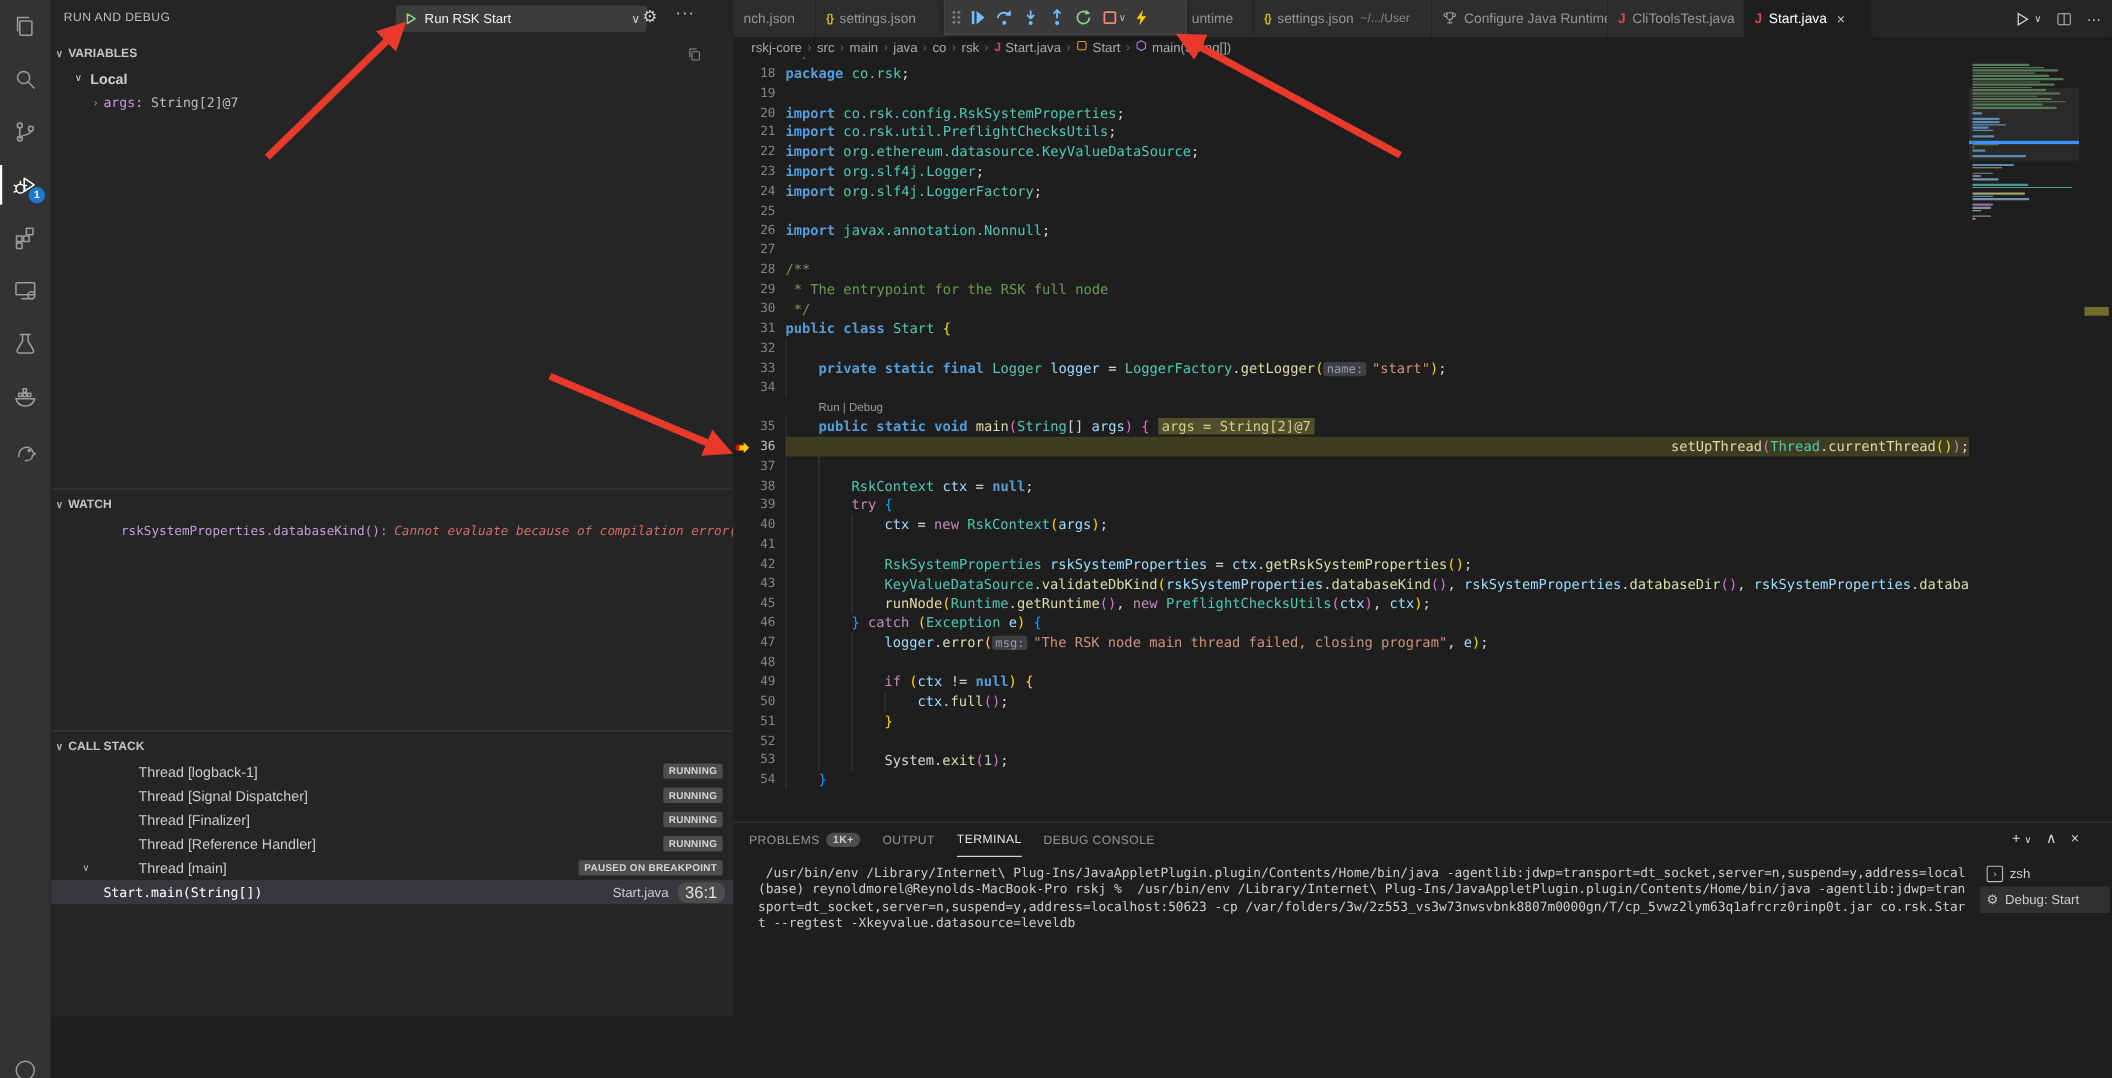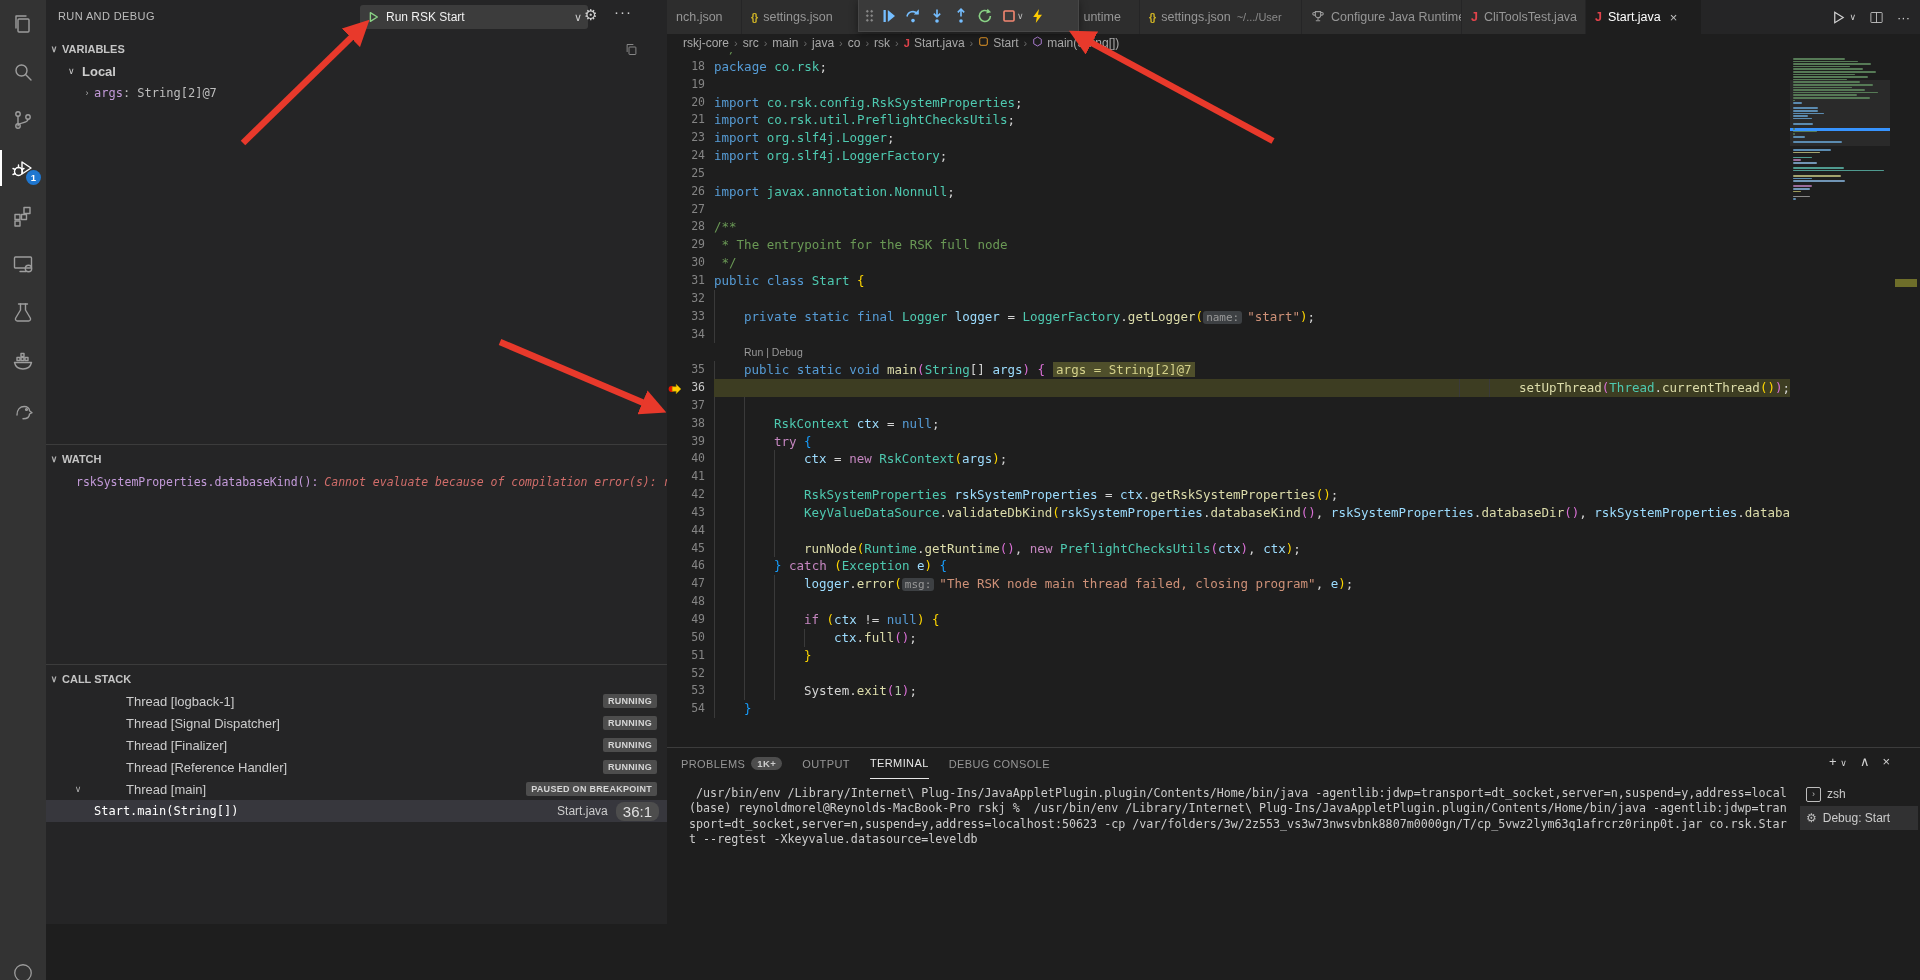--- a/index.html
+++ b/index.html
@@ -31,21 +31,21 @@
   #sb-copyicon svg{width:15px;height:15px;fill:none;stroke:currentColor;stroke-width:1.3;}
   .sec-head{position:absolute;left:0;width:100%;height:22px;display:flex;align-items:center;font-size:11px;font-weight:700;color:#c5c5c5;cursor:pointer;}
   .sec-head .tw{width:16px;text-align:center;font-size:9px;color:#b0b0b0;}
   .sb-divider{position:absolute;left:0;width:100%;border-top:1px solid #3c3c3c;}
   .sb-row{position:absolute;left:0;width:100%;height:22px;display:flex;align-items:center;font-size:13px;color:#cccccc;cursor:pointer;}
   #var-local{font-weight:700;}
   #var-args .tw2{width:14px;font-size:9px;color:#b0b0b0;text-align:center;}
   #var-args .vname{color:#c39ad9;font-family:"DejaVu Sans Mono",monospace;font-size:12px;}
   #var-args .vval{color:#bdbdbd;font-family:"DejaVu Sans Mono",monospace;font-size:12px;}
   #watch-item{font-family:"DejaVu Sans Mono",monospace;font-size:11.5px;white-space:nowrap;overflow:hidden;}
-  #watch-item .wexpr{color:#c39ad9;}
+  #watch-item .wexpr{color:#c39ad9;margin-left:34px;}
   #watch-item .werr{color:#d16d6a;font-style:italic;margin-left:6px;}
   .cs-row .cs-label{margin-left:40px;flex:1;white-space:nowrap;overflow:hidden;}
   .cs-row .tw{width:16px;margin-left:24px;font-size:9px;color:#b0b0b0;text-align:center;}
   .cs-badge{margin-right:10px;background:#4d4d4d;color:#d6d6d6;font-size:9px;font-weight:700;letter-spacing:.3px;
             padding:2px 5px;border-radius:2px;white-space:nowrap;}
   #cs-frame{background:#37373d;color:#ffffff;}
   #cs-frame .frame-label{margin-left:48px;flex:1;font-family:"DejaVu Sans Mono",monospace;font-size:12px;}
   #cs-frame .frame-file{color:#cccccc;font-size:12px;margin-right:8px;}
   #cs-frame .frame-pos{background:#4d4d4d;border-radius:8px;padding:1px 7px;font-size:15px;color:#e0e0e0;margin-right:8px;}
 
@@ -87,21 +87,21 @@
   #code{position:absolute;left:0;top:52px;width:1123px;height:695px;overflow:hidden;
         font-family:"DejaVu Sans Mono",monospace;font-size:12.5px;line-height:17.85px;}
   .crow{position:relative;height:17.85px;display:flex;white-space:pre;}
   .crow .bp{width:16px;flex:none;}
   .crow .num{width:22px;flex:none;text-align:right;color:#858585;font-size:11.5px;cursor:pointer;}
   .crow .gsp{width:9px;flex:none;}
   .crow .txt{flex:1;overflow:hidden;}
   .crow.cur .txt{background:rgba(255,255,64,0.14);text-align:right;}
   .crow.cur .num{color:#c6c6c6;}
   .iu{display:inline-block;width:30px;height:17.85px;vertical-align:top;box-shadow:inset 1px 0 0 #3a3a3a;}
-  .tk-k{color:#569CD6;} .tk-c{color:#C586C0;} .tk-t{color:#4EC9B0;} .tk-m{color:#DCDCAA;}
+  .tk-k{color:#569CD6;font-weight:bold;} .tk-c{color:#C586C0;} .tk-t{color:#4EC9B0;} .tk-m{color:#DCDCAA;}
   .tk-v{color:#9CDCFE;} .tk-s{color:#CE9178;} .tk-num{color:#B5CEA8;} .tk-p{color:#D4D4D4;}
   .tk-cm{color:#6A9955;} .tk-y{color:#FFD700;} .tk-pu{color:#DA70D6;} .tk-b{color:#179FFF;}
   .tk-ih{background:#3d4043;color:#999999;border-radius:3px;padding:0 3px;font-size:11px;margin-right:5px;}
   .tk-dv{background:rgba(255,255,90,0.22);color:#d3d08a;margin-left:8px;padding:0 3px;}
   .tk-lens{color:#999999;font-size:10.5px;font-family:"Liberation Sans",sans-serif;}
   #cur-gutter-icon{position:absolute;left:1px;top:3px;}
 
   
   #minimap{position:absolute;left:1123px;top:52px;width:100px;height:695px;cursor:pointer;}
   .mm-bar{position:absolute;height:1.7px;border-radius:1px;}
@@ -430,20 +430,21 @@
             </svg></span>
           <span>main(String[])</span>
         </span>
       </div>
     <div id="code" style="padding-top: 0px;">
         <div class="crow" style="margin-top: -12px;"><span class="bp"></span><span class="num">17</span><span class="gsp"></span><span class="txt"><span class="tk-cm"> */</span></span></div>
         <div class="crow"><span class="bp"></span><span class="num">18</span><span class="gsp"></span><span class="txt"><span class="tk-k">package </span><span class="tk-t">co.rsk</span><span class="tk-p">;</span></span></div>
         <div class="crow"><span class="bp"></span><span class="num">19</span><span class="gsp"></span><span class="txt"></span></div>
         <div class="crow"><span class="bp"></span><span class="num">20</span><span class="gsp"></span><span class="txt"><span class="tk-k">import </span><span class="tk-t">co.rsk.config.RskSystemProperties</span><span class="tk-p">;</span></span></div>
         <div class="crow"><span class="bp"></span><span class="num">21</span><span class="gsp"></span><span class="txt"><span class="tk-k">import </span><span class="tk-t">co.rsk.util.PreflightChecksUtils</span><span class="tk-p">;</span></span></div>
+        <div class="crow"><span class="bp"></span><span class="num">22</span><span class="gsp"></span><span class="txt"><span class="tk-k">import </span><span class="tk-t">org.ethereum.datasource.KeyValueDataSource</span><span class="tk-p">;</span></span></div>
         <div class="crow"><span class="bp"></span><span class="num">23</span><span class="gsp"></span><span class="txt"><span class="tk-k">import </span><span class="tk-t">org.slf4j.Logger</span><span class="tk-p">;</span></span></div>
         <div class="crow"><span class="bp"></span><span class="num">24</span><span class="gsp"></span><span class="txt"><span class="tk-k">import </span><span class="tk-t">org.slf4j.LoggerFactory</span><span class="tk-p">;</span></span></div>
         <div class="crow"><span class="bp"></span><span class="num">25</span><span class="gsp"></span><span class="txt"></span></div>
         <div class="crow"><span class="bp"></span><span class="num">26</span><span class="gsp"></span><span class="txt"><span class="tk-k">import </span><span class="tk-t">javax.annotation.Nonnull</span><span class="tk-p">;</span></span></div>
         <div class="crow"><span class="bp"></span><span class="num">27</span><span class="gsp"></span><span class="txt"></span></div>
         <div class="crow"><span class="bp"></span><span class="num">28</span><span class="gsp"></span><span class="txt"><span class="tk-cm">/**</span></span></div>
         <div class="crow"><span class="bp"></span><span class="num">29</span><span class="gsp"></span><span class="txt"><span class="tk-cm"> * The entrypoint for the RSK full node</span></span></div>
         <div class="crow"><span class="bp"></span><span class="num">30</span><span class="gsp"></span><span class="txt"><span class="tk-cm"> */</span></span></div>
         <div class="crow"><span class="bp"></span><span class="num">31</span><span class="gsp"></span><span class="txt"><span class="tk-k">public class </span><span class="tk-t">Start </span><span class="tk-y">{</span></span></div>
         <div class="crow"><span class="bp"></span><span class="num">32</span><span class="gsp"></span><span class="txt"><span class="iu"></span></span></div>
@@ -455,21 +456,20 @@
                 <circle cx="3.6" cy="6" r="3" fill="#e51400"></circle>
                 <path d="M4.2 3.7h4V1.2L13 6 8.2 10.8V8.3h-4z" fill="#ffcc00" stroke="#a09000" stroke-width="0.5"></path>
               </svg></span></span><span class="num">36</span><span class="gsp"></span><span class="txt"><span class="iu"></span><span class="iu"></span><span class="tk-m">setUpThread</span><span class="tk-pu">(</span><span class="tk-t">Thread</span><span class="tk-p">.</span><span class="tk-m">currentThread</span><span class="tk-y">()</span><span class="tk-pu">)</span><span class="tk-p">;</span></span></div>
         <div class="crow"><span class="bp"></span><span class="num">37</span><span class="gsp"></span><span class="txt"><span class="iu"></span><span class="iu"></span></span></div>
         <div class="crow"><span class="bp"></span><span class="num">38</span><span class="gsp"></span><span class="txt"><span class="iu"></span><span class="iu"></span><span class="tk-t">RskContext </span><span class="tk-v">ctx </span><span class="tk-p">= </span><span class="tk-k">null</span><span class="tk-p">;</span></span></div>
         <div class="crow"><span class="bp"></span><span class="num">39</span><span class="gsp"></span><span class="txt"><span class="iu"></span><span class="iu"></span><span class="tk-c">try </span><span class="tk-b">{</span></span></div>
         <div class="crow"><span class="bp"></span><span class="num">40</span><span class="gsp"></span><span class="txt"><span class="iu"></span><span class="iu"></span><span class="iu"></span><span class="tk-v">ctx </span><span class="tk-p">= </span><span class="tk-c">new </span><span class="tk-t">RskContext</span><span class="tk-y">(</span><span class="tk-v">args</span><span class="tk-y">)</span><span class="tk-p">;</span></span></div>
         <div class="crow"><span class="bp"></span><span class="num">41</span><span class="gsp"></span><span class="txt"><span class="iu"></span><span class="iu"></span><span class="iu"></span></span></div>
         <div class="crow"><span class="bp"></span><span class="num">42</span><span class="gsp"></span><span class="txt"><span class="iu"></span><span class="iu"></span><span class="iu"></span><span class="tk-t">RskSystemProperties </span><span class="tk-v">rskSystemProperties </span><span class="tk-p">= </span><span class="tk-v">ctx</span><span class="tk-p">.</span><span class="tk-m">getRskSystemProperties</span><span class="tk-y">()</span><span class="tk-p">;</span></span></div>
         <div class="crow"><span class="bp"></span><span class="num">43</span><span class="gsp"></span><span class="txt"><span class="iu"></span><span class="iu"></span><span class="iu"></span><span class="tk-t">KeyValueDataSource</span><span class="tk-p">.</span><span class="tk-m">validateDbKind</span><span class="tk-y">(</span><span class="tk-v">rskSystemProperties</span><span class="tk-p">.</span><span class="tk-m">databaseKind</span><span class="tk-pu">()</span><span class="tk-p">, </span><span class="tk-v">rskSystemProperties</span><span class="tk-p">.</span><span class="tk-m">databaseDir</span><span class="tk-pu">()</span><span class="tk-p">, </span><span class="tk-v">rskSystemProperties</span><span class="tk-p">.</span><span class="tk-m">databaseR</span></span></div>
-        <div class="crow"><span class="bp"></span><span class="num">44</span><span class="gsp"></span><span class="txt"><span class="iu"></span><span class="iu"></span><span class="iu"></span></span></div>
         <div class="crow"><span class="bp"></span><span class="num">45</span><span class="gsp"></span><span class="txt"><span class="iu"></span><span class="iu"></span><span class="iu"></span><span class="tk-m">runNode</span><span class="tk-y">(</span><span class="tk-t">Runtime</span><span class="tk-p">.</span><span class="tk-m">getRuntime</span><span class="tk-pu">()</span><span class="tk-p">, </span><span class="tk-c">new </span><span class="tk-t">PreflightChecksUtils</span><span class="tk-pu">(</span><span class="tk-v">ctx</span><span class="tk-pu">)</span><span class="tk-p">, </span><span class="tk-v">ctx</span><span class="tk-y">)</span><span class="tk-p">;</span></span></div>
         <div class="crow"><span class="bp"></span><span class="num">46</span><span class="gsp"></span><span class="txt"><span class="iu"></span><span class="iu"></span><span class="tk-b">} </span><span class="tk-c">catch </span><span class="tk-y">(</span><span class="tk-t">Exception </span><span class="tk-v">e</span><span class="tk-y">) </span><span class="tk-b">{</span></span></div>
         <div class="crow"><span class="bp"></span><span class="num">47</span><span class="gsp"></span><span class="txt"><span class="iu"></span><span class="iu"></span><span class="iu"></span><span class="tk-v">logger</span><span class="tk-p">.</span><span class="tk-m">error</span><span class="tk-y">(</span><span class="tk-ih">msg:</span><span class="tk-s">"The RSK node main thread failed, closing program"</span><span class="tk-p">, </span><span class="tk-v">e</span><span class="tk-y">)</span><span class="tk-p">;</span></span></div>
         <div class="crow"><span class="bp"></span><span class="num">48</span><span class="gsp"></span><span class="txt"><span class="iu"></span><span class="iu"></span><span class="iu"></span></span></div>
         <div class="crow"><span class="bp"></span><span class="num">49</span><span class="gsp"></span><span class="txt"><span class="iu"></span><span class="iu"></span><span class="iu"></span><span class="tk-c">if </span><span class="tk-y">(</span><span class="tk-v">ctx </span><span class="tk-p">!= </span><span class="tk-k">null</span><span class="tk-y">) </span><span class="tk-y">{</span></span></div>
         <div class="crow"><span class="bp"></span><span class="num">50</span><span class="gsp"></span><span class="txt"><span class="iu"></span><span class="iu"></span><span class="iu"></span><span class="iu"></span><span class="tk-v">ctx</span><span class="tk-p">.</span><span class="tk-m">full</span><span class="tk-pu">()</span><span class="tk-p">;</span></span></div>
         <div class="crow"><span class="bp"></span><span class="num">51</span><span class="gsp"></span><span class="txt"><span class="iu"></span><span class="iu"></span><span class="iu"></span><span class="tk-y">}</span></span></div>
         <div class="crow"><span class="bp"></span><span class="num">52</span><span class="gsp"></span><span class="txt"><span class="iu"></span><span class="iu"></span><span class="iu"></span></span></div>
         <div class="crow"><span class="bp"></span><span class="num">53</span><span class="gsp"></span><span class="txt"><span class="iu"></span><span class="iu"></span><span class="iu"></span><span class="tk-p">System</span><span class="tk-p">.</span><span class="tk-m">exit</span><span class="tk-pu">(</span><span class="tk-num">1</span><span class="tk-pu">)</span><span class="tk-p">;</span></span></div>
         <div class="crow"><span class="bp"></span><span class="num">54</span><span class="gsp"></span><span class="txt"><span class="iu"></span><span class="tk-b">}</span></span></div>

